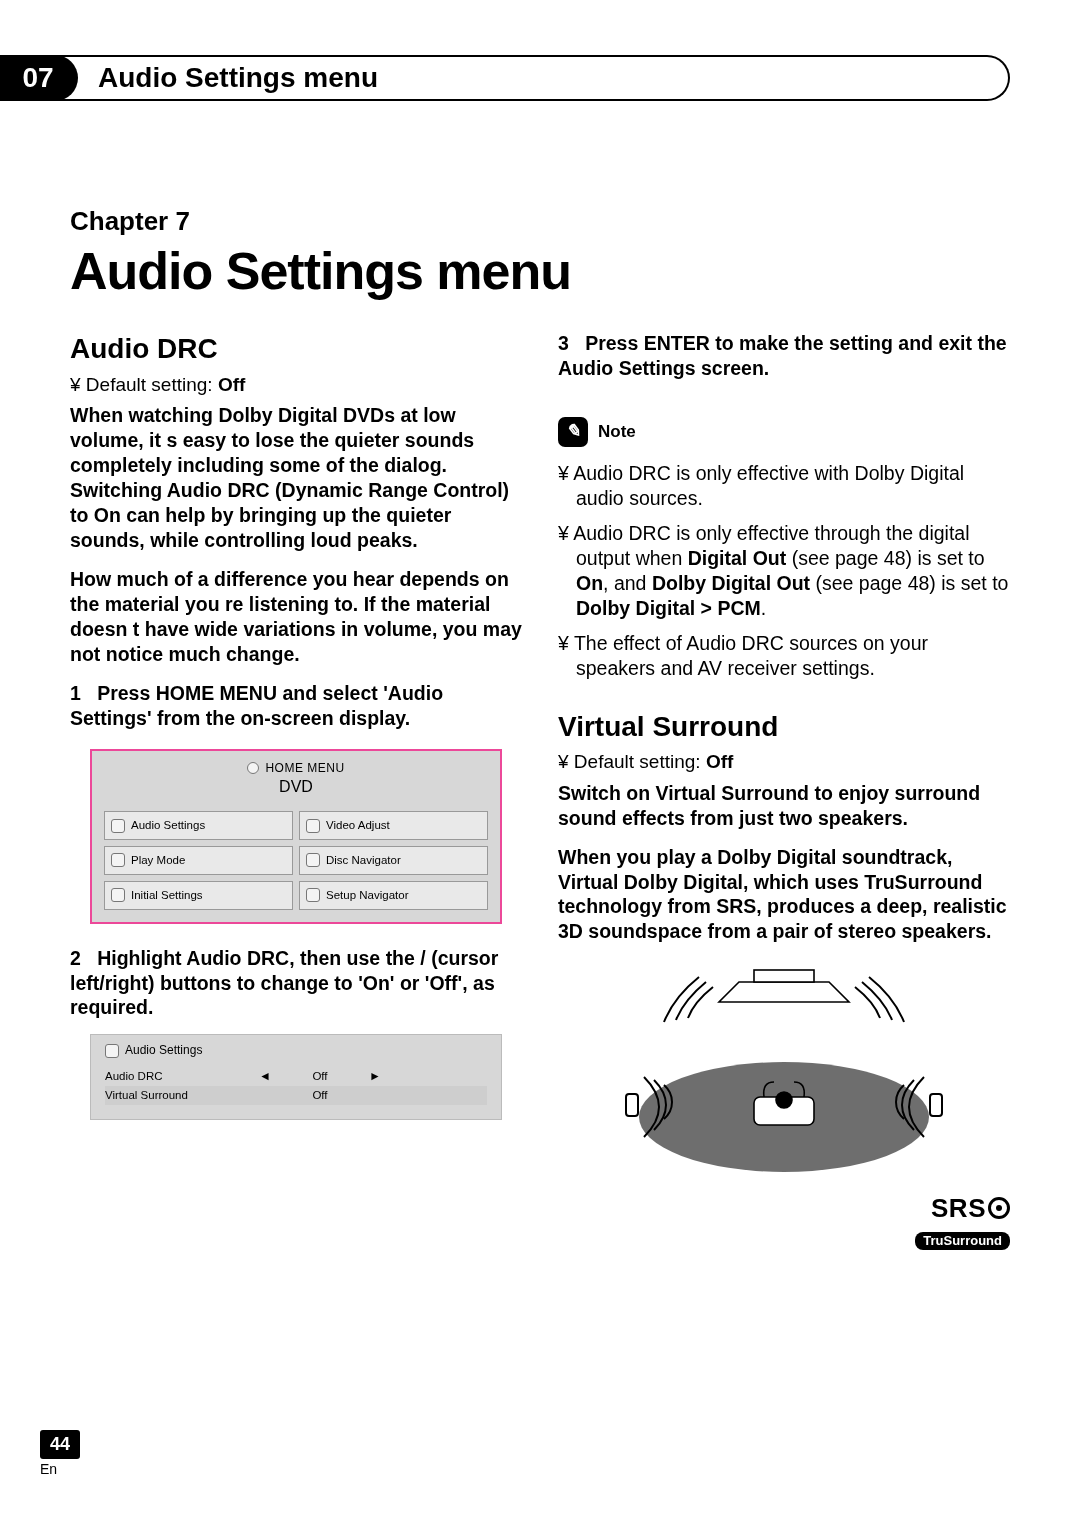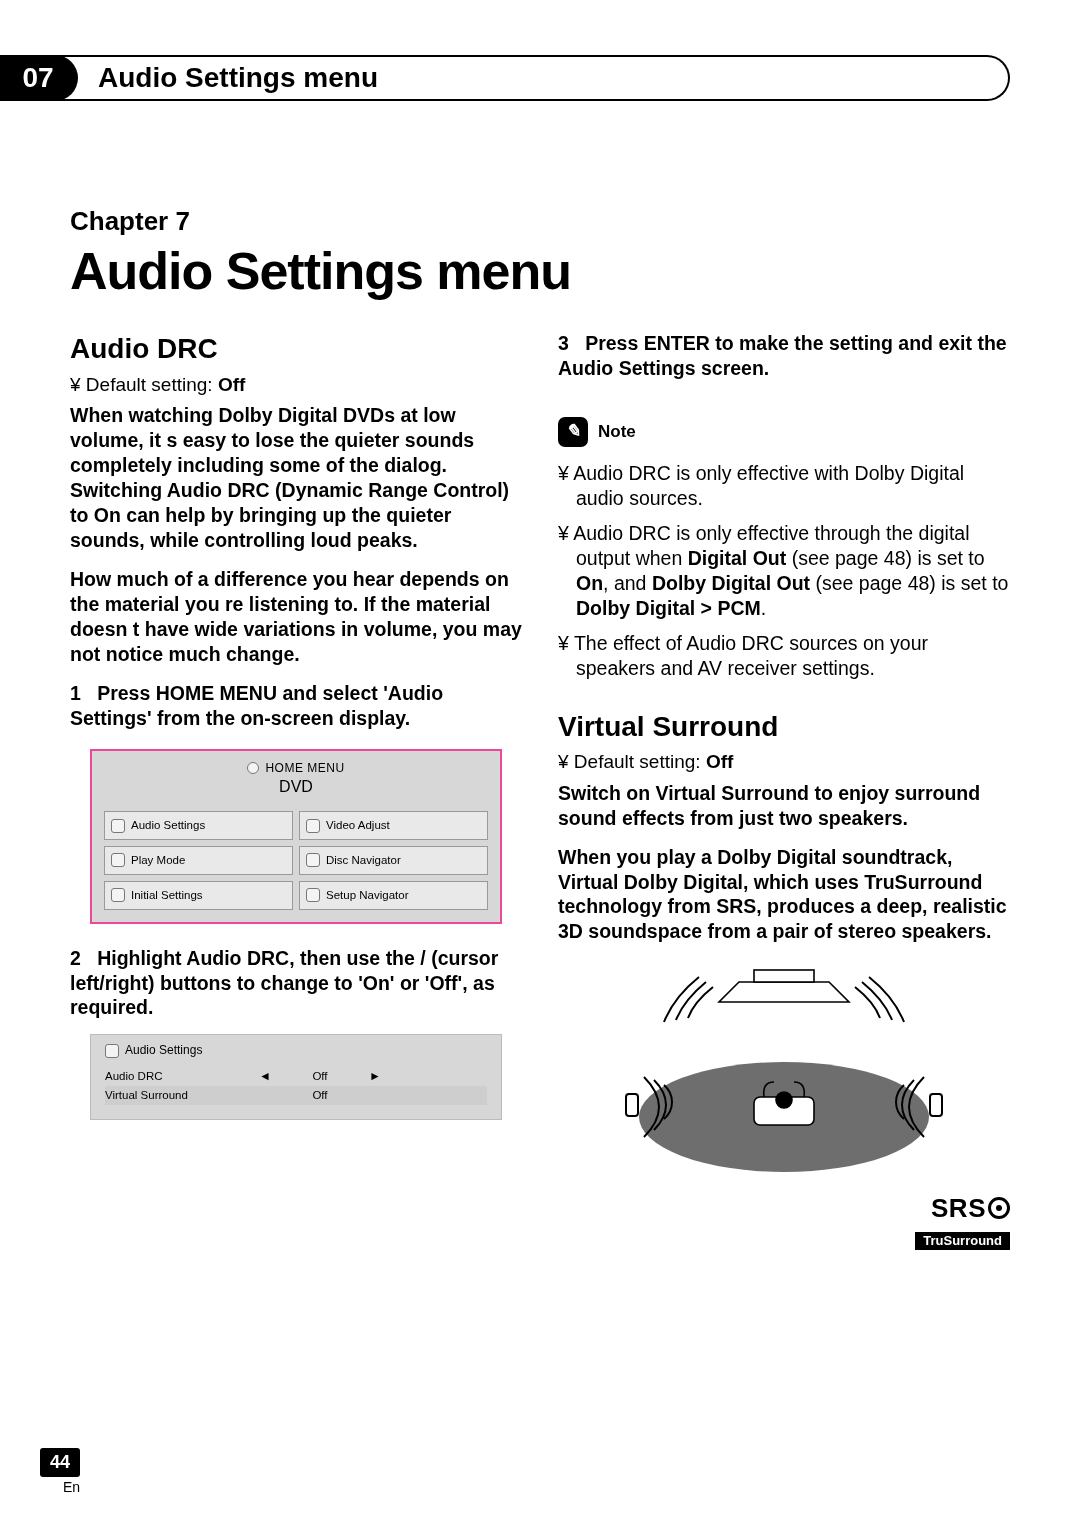--- a/index.html
+++ b/index.html
@@ -182,33 +182,32 @@
 
 .vs-illustration {
   margin:18px auto 10px;
   display:block;
 }
 
 .srs-logo { text-align:right; margin-top:4px; }
 .srs-top { font-weight:900; font-size:26px; letter-spacing:0.5px; font-family: Arial Black, Arial, sans-serif;}
 .srs-dot { display:inline-block; width:22px;height:22px;border:3px solid #000;border-radius:50%;position:relative;top:2px;margin-left:2px;}
 .srs-dot::after{content:"";position:absolute;left:5px;top:5px;width:6px;height:6px;background:#000;border-radius:50%;}
-.srs-sub { display:inline-block;background:#000;color:#fff;font-weight:bold;font-size:13px;padding:1px 8px;border-radius:0;}
+.srs-sub { display:inline-block;background:#000;color:#fff;font-weight:bold;font-size:13px;padding:1px 8px;border-radius:8px;}
 
 .page-foot {
   position:absolute;
   left:40px;
-  bottom:38px;
-  text-align:right;
+  bottom:56px;
 }
 .page-num {
   background:#000;color:#fff;font-weight:bold;font-size:18px;
   display:inline-block;padding:4px 10px;border-radius:3px;
 }
-.page-lang { font-size:14px; margin-top:2px; margin-left:6px;}
+.page-lang { font-size:14px; margin-top:2px; }
 </style>
 </head>
 <body>
 
 <div class="header-row">
   <div class="header-chapter-num">07</div>
   <div class="header-title">Audio Settings menu</div>
 </div>
 
 <div class="chapter-label">Chapter 7</div>

